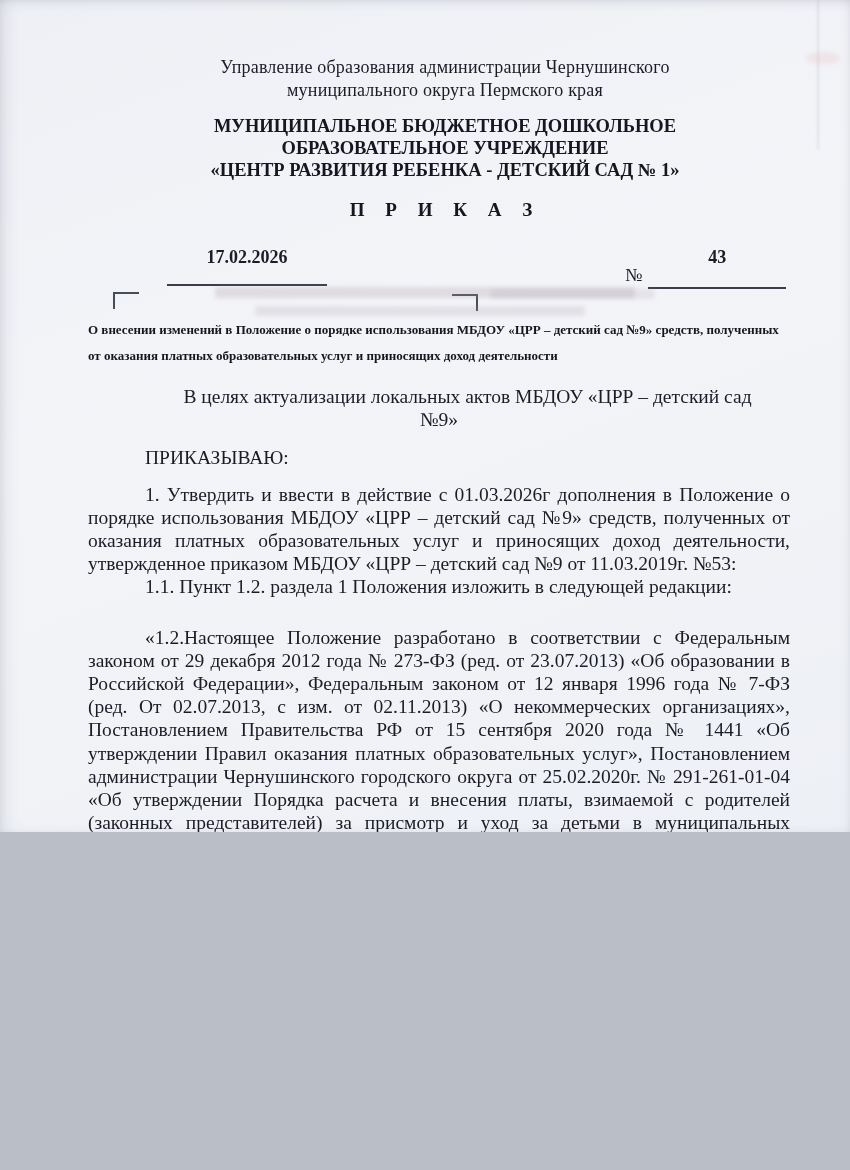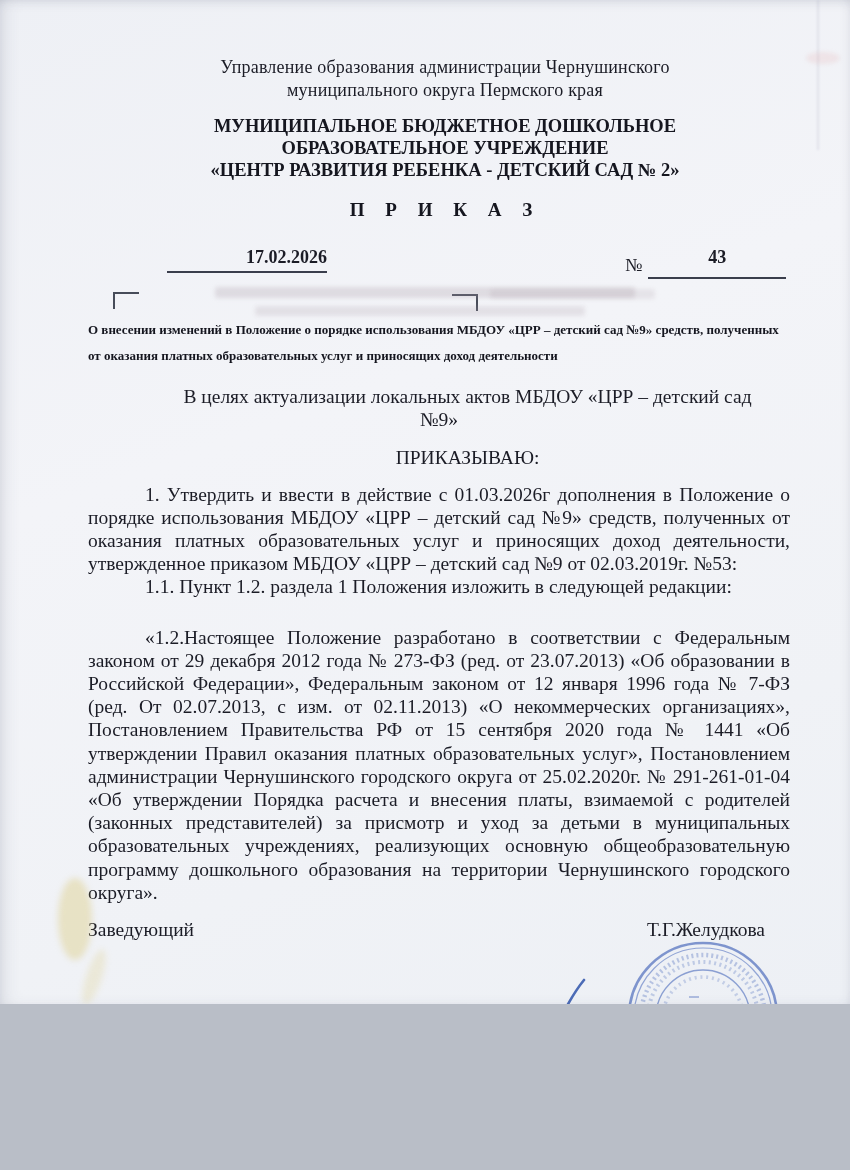--- a/index.html
+++ b/index.html
@@ -1,46 +1,46 @@
 <!DOCTYPE html>
 <html><head>
 <meta charset="utf-8">
 <style>
   html,body{margin:0;padding:0;background:#b9bec7;}
   #stage{
-    position:relative;width:850px;height:1004px;overflow:hidden;
+    position:relative;width:850px;height:832px;overflow:hidden;
     font-family:"Liberation Serif","DejaVu Serif",serif;
     background:linear-gradient(160deg,#eef0f5 0%,#f3f4f8 40%,#f0f2f6 75%,#edf0f5 100%);
     box-shadow:inset 10px 0 22px -14px rgba(60,70,95,.30),
                inset -6px 0 14px -9px rgba(60,70,95,.16),
                inset 0 8px 16px -12px rgba(60,70,95,.22);
     color:#1b1c26;
   }
   [data-name]{box-sizing:border-box;}
   .centered{position:absolute;left:60px;right:20px;text-align:center;}
   .org-top{top:56px;font-size:18px;line-height:23px;white-space:pre-line;letter-spacing:.2px;}
   .org-name{top:115px;font-size:18.5px;line-height:22px;font-weight:bold;white-space:pre-line;color:#15161f;}
   .doc-type{top:199px;font-size:19px;font-weight:bold;letter-spacing:8px;color:#15161f;}
 
-  .date-field{position:absolute;left:167px;top:247px;width:160px;text-align:right;
-    font-size:18px;font-weight:bold;padding-bottom:3px;border-bottom:2px solid #3a3e4c;}
+  .date-field{position:absolute;left:167px;top:247px;width:160px;text-align:center;
+    font-size:18px;font-weight:bold;padding-bottom:16px;border-bottom:2px solid #3a3e4c;}
   .num-field{position:absolute;left:625px;top:247px;font-size:18px;}
   .num-sign{display:inline-block;vertical-align:bottom;padding-bottom:3px;}
   .num-value{display:inline-block;width:138px;margin-left:6px;text-align:center;font-weight:bold;
-    padding-bottom:9px;border-bottom:2px solid #3a3e4c;}
+    padding-bottom:19px;border-bottom:2px solid #3a3e4c;}
 
   .corner-mark{position:absolute;width:26px;height:17px;}
   .corner-left{left:113px;top:292px;border-left:2px solid #474c59;border-top:2px solid #474c59;}
   .corner-right{left:452px;top:294px;border-right:2px solid #474c59;border-top:2px solid #474c59;}
 
   .flow{position:absolute;left:88px;top:317px;width:702px;font-size:19.5px;line-height:23.2px;}
   .flow p{margin:0;}
   .doc-title{font-weight:bold;font-size:13px;line-height:26px;color:#15161f;}
   .preamble{margin-top:16px !important;text-indent:57px;white-space:pre-line;text-align:center;}
-  .order-word{margin-top:15px !important;text-indent:57px;text-align:center;}
+  .order-word{margin-top:15px !important;text-indent:57px;}
   .just{text-align:justify;text-indent:57px;}
   .item1{margin-top:13px !important;}
   .item1-2{margin-top:27px !important;}
   .sig-row{margin-top:14px !important;display:flex;align-items:flex-start;}
   .sig-name{margin-left:auto;margin-right:25px;}
 
   svg.overlay{position:absolute;pointer-events:none;}
   .seal-svg{left:625px;top:939px;mix-blend-mode:multiply;opacity:.92;}
   .sign-svg{left:518px;top:958px;mix-blend-mode:multiply;}
 
@@ -58,41 +58,41 @@
 </style>
 </head>
 <body>
 
 <div id="stage" data-name="document-scan">
 
   <div class="centered org-top" data-name="org-parent-line">Управление образования администрации Чернушинского
 муниципального округа Пермского края</div>
   <div class="centered org-name" data-name="org-name">МУНИЦИПАЛЬНОЕ БЮДЖЕТНОЕ ДОШКОЛЬНОЕ
 ОБРАЗОВАТЕЛЬНОЕ УЧРЕЖДЕНИЕ
-«ЦЕНТР РАЗВИТИЯ РЕБЕНКА - ДЕТСКИЙ САД № 2»</div>
+«ЦЕНТР РАЗВИТИЯ РЕБЕНКА - ДЕТСКИЙ САД № 1»</div>
   <div class="centered doc-type" data-name="order-heading">П Р И К А З</div>
 
   <div class="date-field" data-name="order-date">17.02.2026</div>
   <div class="num-field" data-name="order-number">
     <span class="num-sign" data-name="number-sign">№</span><span class="num-value" data-name="order-number-value">43</span>
   </div>
 
   <div class="corner-mark corner-left" data-name="corner-mark-left"></div>
   <div class="corner-mark corner-right" data-name="corner-mark-right"></div>
 
   <div class="ghost pink" style="left:215px;top:287px;width:420px;height:11px;" data-name="scan-artifact-bleedthrough"></div>
   <div class="ghost pink" style="left:490px;top:289px;width:165px;height:10px;opacity:.7;" data-name="scan-artifact-bleedthrough"></div>
   <div class="ghost pink" style="left:255px;top:306px;width:330px;height:10px;opacity:.8;" data-name="scan-artifact-bleedthrough"></div>
 
   <div class="flow" data-name="order-body">
     <p class="doc-title" data-name="order-title">О внесении изменений в Положение о порядке использования МБДОУ «ЦРР – детский сад №9» средств, полученных от оказания платных образовательных услуг и приносящих доход деятельности</p>
     <p class="preamble" data-name="preamble-paragraph">В целях актуализации локальных актов МБДОУ «ЦРР – детский сад
 №9»</p>
     <p class="order-word" data-name="prikazyvayu-label">ПРИКАЗЫВАЮ:</p>
-    <p class="just item1" data-name="order-item-1">1. Утвердить и ввести в действие с 01.03.2026г дополнения в Положение о порядке использования МБДОУ «ЦРР – детский сад №9» средств, полученных от оказания платных образовательных услуг и приносящих доход деятельности, утвержденное приказом МБДОУ «ЦРР – детский сад №9 от 02.03.2019г. №53:</p>
+    <p class="just item1" data-name="order-item-1">1. Утвердить и ввести в действие с 01.03.2026г дополнения в Положение о порядке использования МБДОУ «ЦРР – детский сад №9» средств, полученных от оказания платных образовательных услуг и приносящих доход деятельности, утвержденное приказом МБДОУ «ЦРР – детский сад №9 от 11.03.2019г. №53:</p>
     <p class="just" data-name="order-item-1-1">1.1. Пункт 1.2. раздела 1 Положения изложить в следующей редакции:</p>
     <p class="just item1-2" data-name="order-item-1-2">«1.2.Настоящее Положение разработано в соответствии с Федеральным законом от 29 декабря 2012 года № 273-ФЗ (ред. от 23.07.2013) «Об образовании в Российской Федерации», Федеральным законом от 12 января 1996 года № 7-ФЗ (ред. От 02.07.2013, с изм. от 02.11.2013) «О некоммерческих организациях», Постановлением Правительства РФ от 15 сентября 2020 года № 1441 «Об утверждении Правил оказания платных образовательных услуг», Постановлением администрации Чернушинского городского округа от 25.02.2020г. № 291-261-01-04 «Об утверждении Порядка расчета и внесения платы, взимаемой с родителей (законных представителей) за присмотр и уход за детьми в муниципальных образовательных учреждениях, реализующих основную общеобразовательную программу дошкольного образования на территории Чернушинского городского округа».</p>
     <p class="sig-row" data-name="signature-row">
       <span data-name="signatory-position-label">Заведующий</span>
       <span class="sig-name" data-name="signatory-name">Т.Г.Желудкова</span>
     </p>
   </div>
 
   <div class="ghost green" style="left:140px;top:1008px;width:330px;height:11px;" data-name="scan-artifact-bleedthrough"></div>
   <div class="ghost green" style="left:118px;top:1037px;width:300px;height:11px;" data-name="scan-artifact-bleedthrough"></div>

